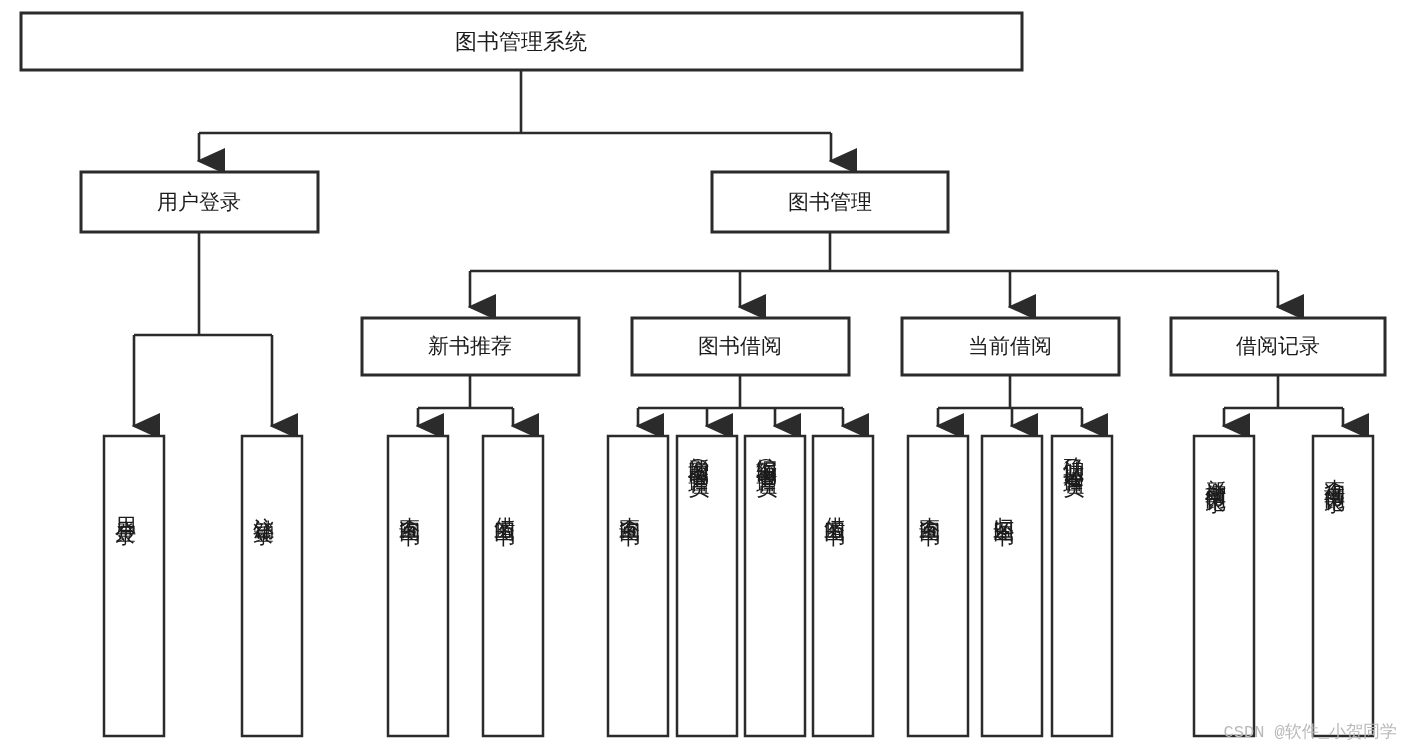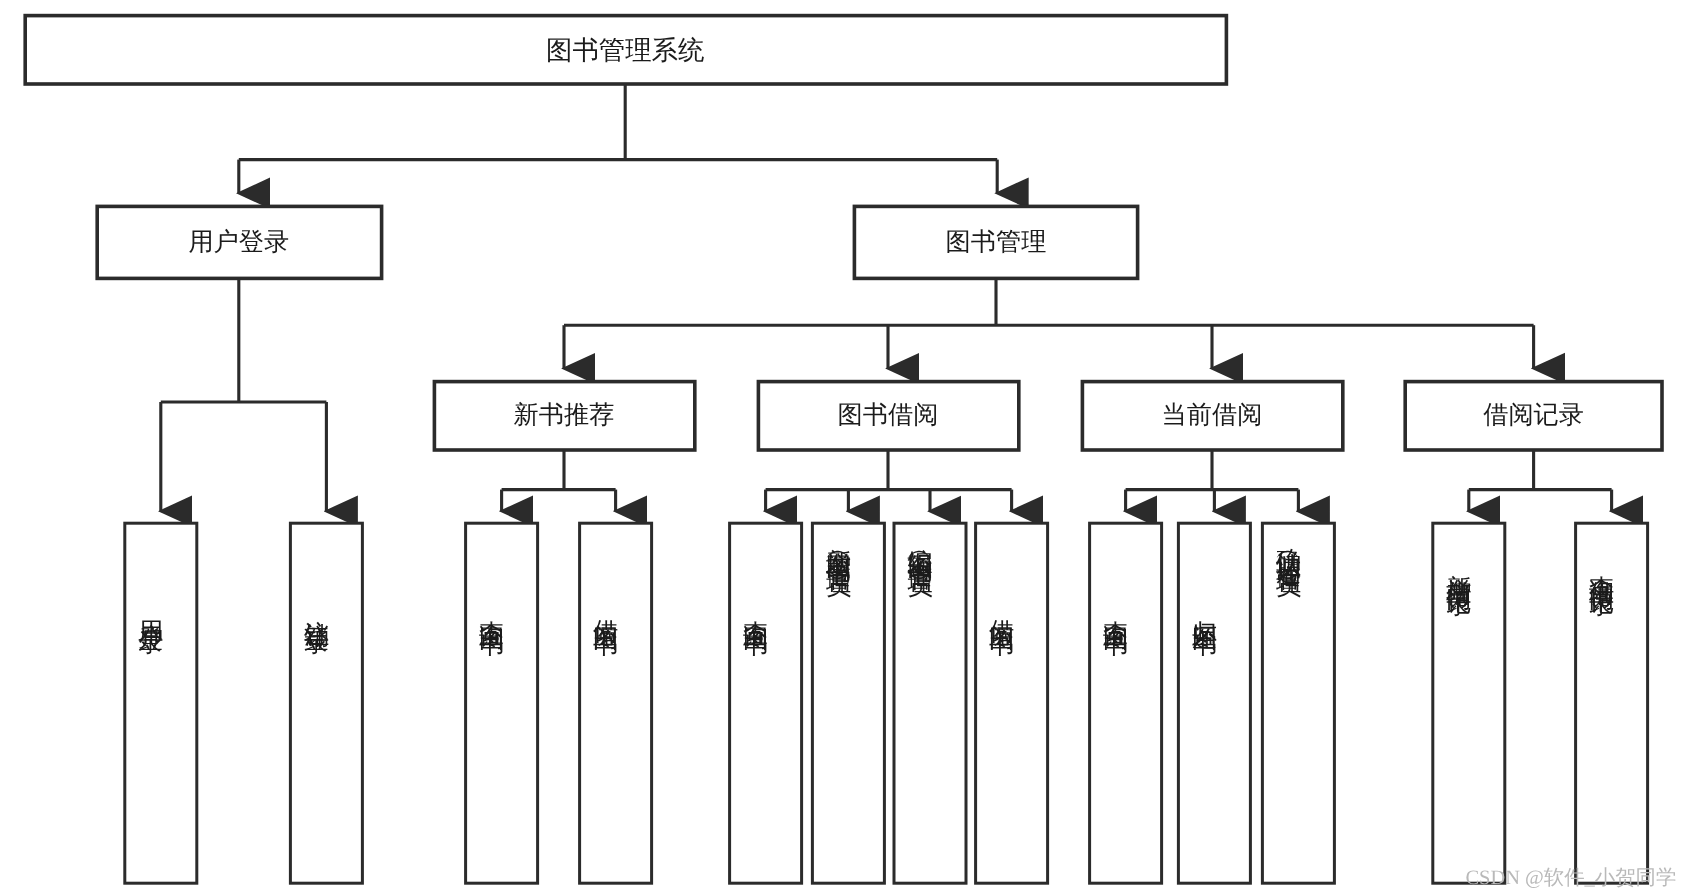--- a/index.html
+++ b/index.html
@@ -31,21 +31,21 @@
     line-height:1.18;
     letter-spacing:3px;
     color:#1b1b1b;
     white-space:nowrap;
     text-align:left;
     pointer-events:none;
   }
   .watermark{
     position:absolute;
     right:8px;bottom:4px;
-    font-family:Liberation Serif, serif;
+    font-family:Liberation Mono, monospace;
     font-size:17px;
     color:#b9b9b9;
     white-space:nowrap;
   }
 </style>
 </head>
 <body>
 
 <div id="stage">
 

